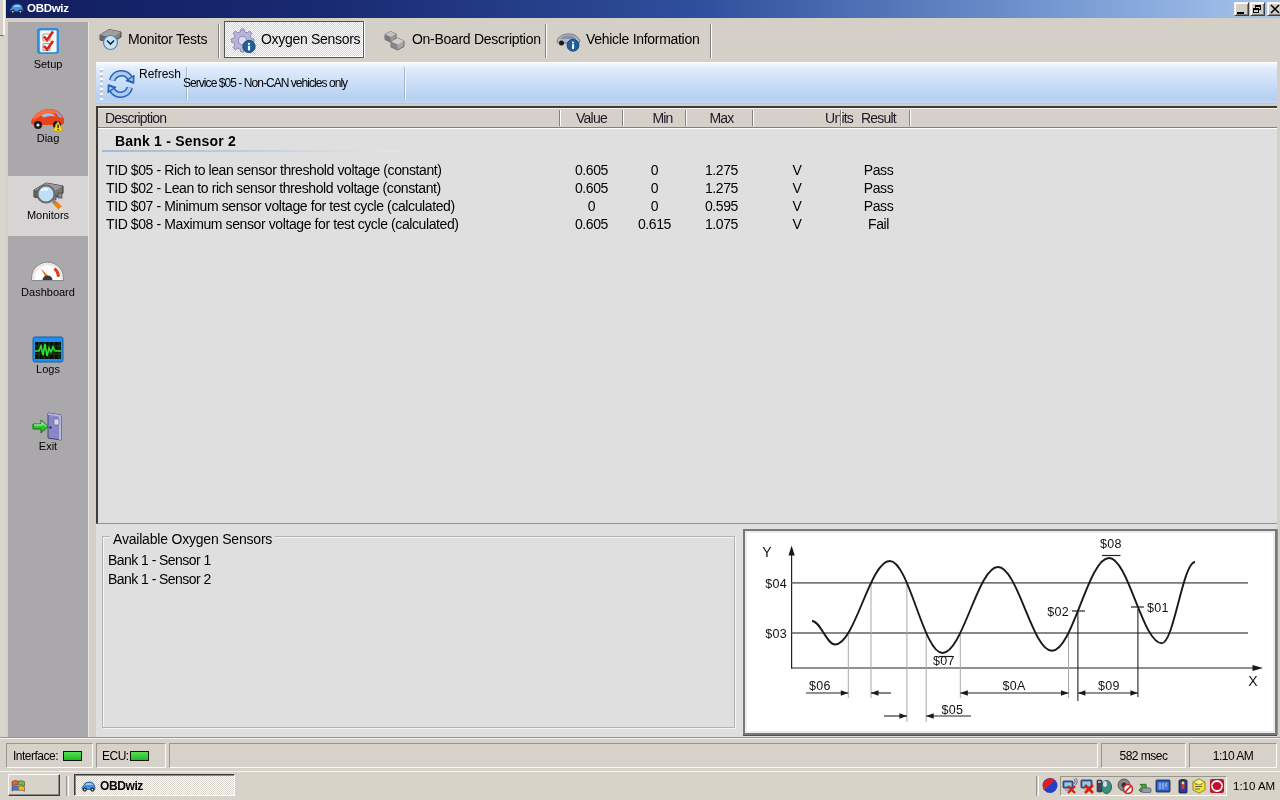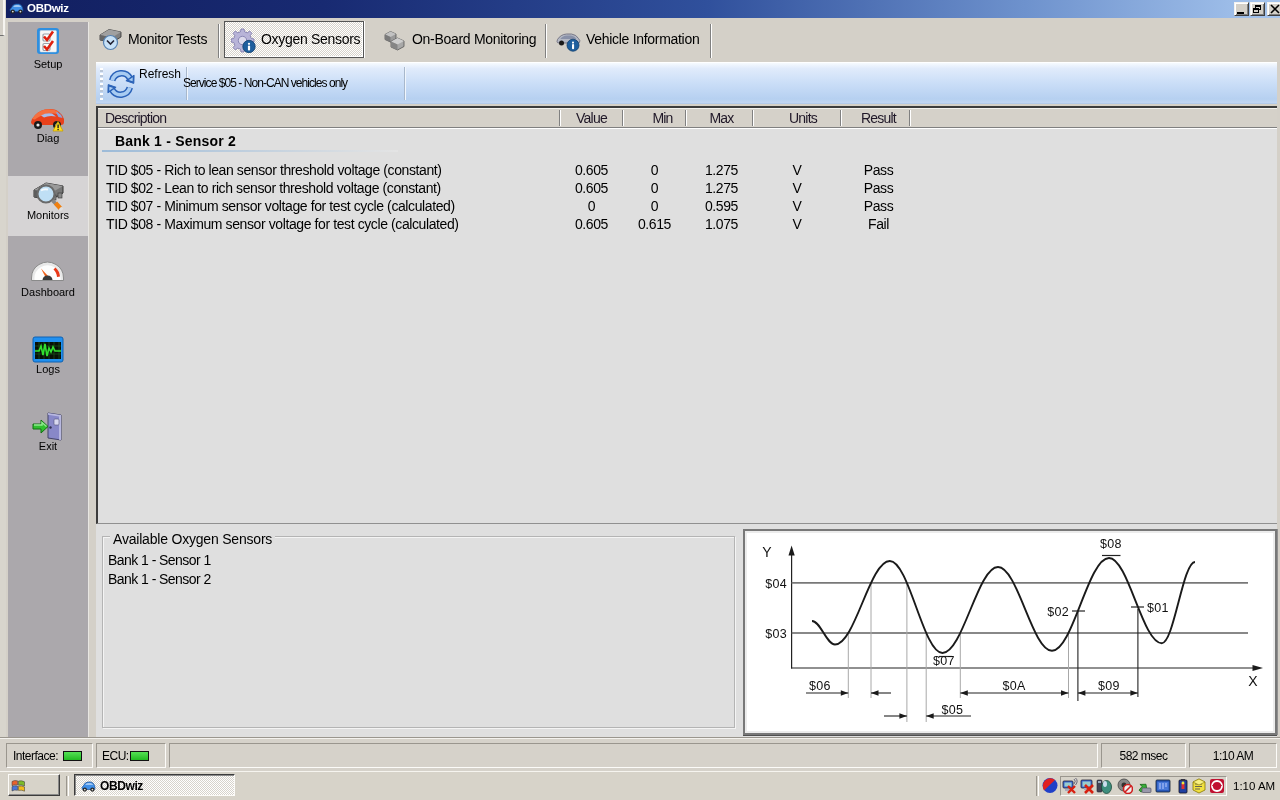--- a/index.html
+++ b/index.html
@@ -153,21 +153,21 @@
 <span class="abs" style="left:261px;top:30.5px;font-size:14px;letter-spacing:-0.3px;color:#000;">Oxygen Sensors</span>
 
 <svg class="abs" style="left:382px;top:29px;" width="25" height="23" viewBox="0 0 25 23">
   <path d="M3 5.5 L8.5 2.5 L14 5 L14 10 L8.5 13 L3 10.5 Z" fill="#9a9a9a" stroke="#555" stroke-width="0.8"></path>
   <path d="M3 5.5 L8.5 2.5 L14 5 L8.5 8 Z" fill="#c2c2c2"></path>
   <path d="M3 5.5 L8.5 8 L8.5 13 L3 10.5 Z" fill="#7a7a7a"></path>
   <path d="M9 12.5 L15.5 9 L22 12 L22 17.5 L15.5 21 L9 18 Z" fill="#a8a8a8" stroke="#555" stroke-width="0.8"></path>
   <path d="M9 12.5 L15.5 9 L22 12 L15.5 15.5 Z" fill="#cecece"></path>
   <path d="M9 12.5 L15.5 15.5 L15.5 21 L9 18 Z" fill="#858585"></path>
 </svg>
-<span class="abs" style="left:412px;top:30.5px;font-size:14px;letter-spacing:-0.3px;color:#000;">On-Board Monitoring</span>
+<span class="abs" style="left:412px;top:30.5px;font-size:14px;letter-spacing:-0.3px;color:#000;">On-Board Description</span>
 
 <svg class="abs" style="left:556px;top:33px;" width="26" height="19" viewBox="0 0 26 19">
   <path d="M1.5 6.5 Q4.5 1.5 10.5 1 L15.5 1 Q20.5 1.8 22.5 5.5 L23.8 7.5 Q24 10 22.5 10 L3 10 Q1 10 1 8.5 Z" fill="#b4b8c4" stroke="#667" stroke-width="0.8"></path>
   <path d="M4.3 6 Q6.8 2.5 10.8 2.5 L14.8 2.5 Q18.8 3 20.3 6 Z" fill="#8890a8"></path>
   <circle cx="5.5" cy="10" r="2.5" fill="#1a1a1a"></circle>
   <circle cx="19.5" cy="10" r="2.5" fill="#1a1a1a"></circle>
   <circle cx="17" cy="12.2" r="6" fill="#1e5f9e" stroke="#11406e" stroke-width="0.8"></circle>
   <circle cx="17" cy="9.6" r="1.05" fill="#fff"></circle>
   <rect x="16" y="11" width="2.1" height="5.2" rx="1" fill="#fff"></rect>
 </svg>
@@ -192,21 +192,21 @@
 <span class="abs" style="left:183px;top:75.5px;font-size:12px;letter-spacing:-0.95px;font-weight:normal;color:#000;">Service $05 - Non-CAN vehicles only</span>
 <div class="abs" style="left:404px;top:67px;width:2px;height:33px;background:linear-gradient(to right,#a8b8cc 50%,#f0f6fd 50%);"></div>
 
 <div class="abs" style="left:96px;top:106px;width:1181px;height:418px;background:#dfdfdf;border-top:2px solid #3c3c3c;border-left:2px solid #3c3c3c;border-bottom:1px solid #909090;"></div>
 
 <div class="abs" style="left:98px;top:108px;width:1179px;height:20px;background:#d5d1c9;border-bottom:1px solid #808080;box-shadow:0 1px 0 #ffffff, inset 0 1px 0 #f4f2ee;"></div>
 <span class="abs" style="left:105px;top:110px;font-size:14px;letter-spacing:-0.8px;color:#201828;">Description</span>
 <span class="abs" style="left:560px;top:110px;width:63px;text-align:center;font-size:14px;letter-spacing:-0.8px;color:#201828;">Value</span>
 <span class="abs" style="left:641px;top:110px;width:43px;text-align:center;font-size:14px;letter-spacing:-0.8px;color:#201828;">Min</span>
 <span class="abs" style="left:686px;top:110px;width:71px;text-align:center;font-size:14px;letter-spacing:-0.8px;color:#201828;">Max</span>
-<span class="abs" style="left:753px;top:110px;width:100px;text-align:center;font-size:14px;letter-spacing:-0.8px;color:#201828;">Units</span>
+<span class="abs" style="left:753px;top:110px;width:100px;text-align:right;font-size:14px;letter-spacing:-0.8px;color:#201828;">Units</span>
 <span class="abs" style="left:841px;top:110px;width:75px;text-align:center;font-size:14px;letter-spacing:-0.8px;color:#201828;">Result</span>
 <div class="abs vsep" style="left:559px;top:110px;height:16px;"></div>
 <div class="abs vsep" style="left:622px;top:110px;height:16px;"></div>
 <div class="abs vsep" style="left:685px;top:110px;height:16px;"></div>
 <div class="abs vsep" style="left:752px;top:110px;height:16px;"></div>
 <div class="abs vsep" style="left:840px;top:110px;height:16px;"></div>
 <div class="abs vsep" style="left:909px;top:110px;height:16px;"></div>
 
 <span class="abs" style="left:115px;top:132.5px;font-size:14px;letter-spacing:0.2px;font-weight:bold;color:#000;">Bank 1 - Sensor 2</span>
 <div class="abs" style="left:102px;top:150px;width:296px;height:2px;background:linear-gradient(to right,#9dbbd8,#e4e4e4);"></div>

